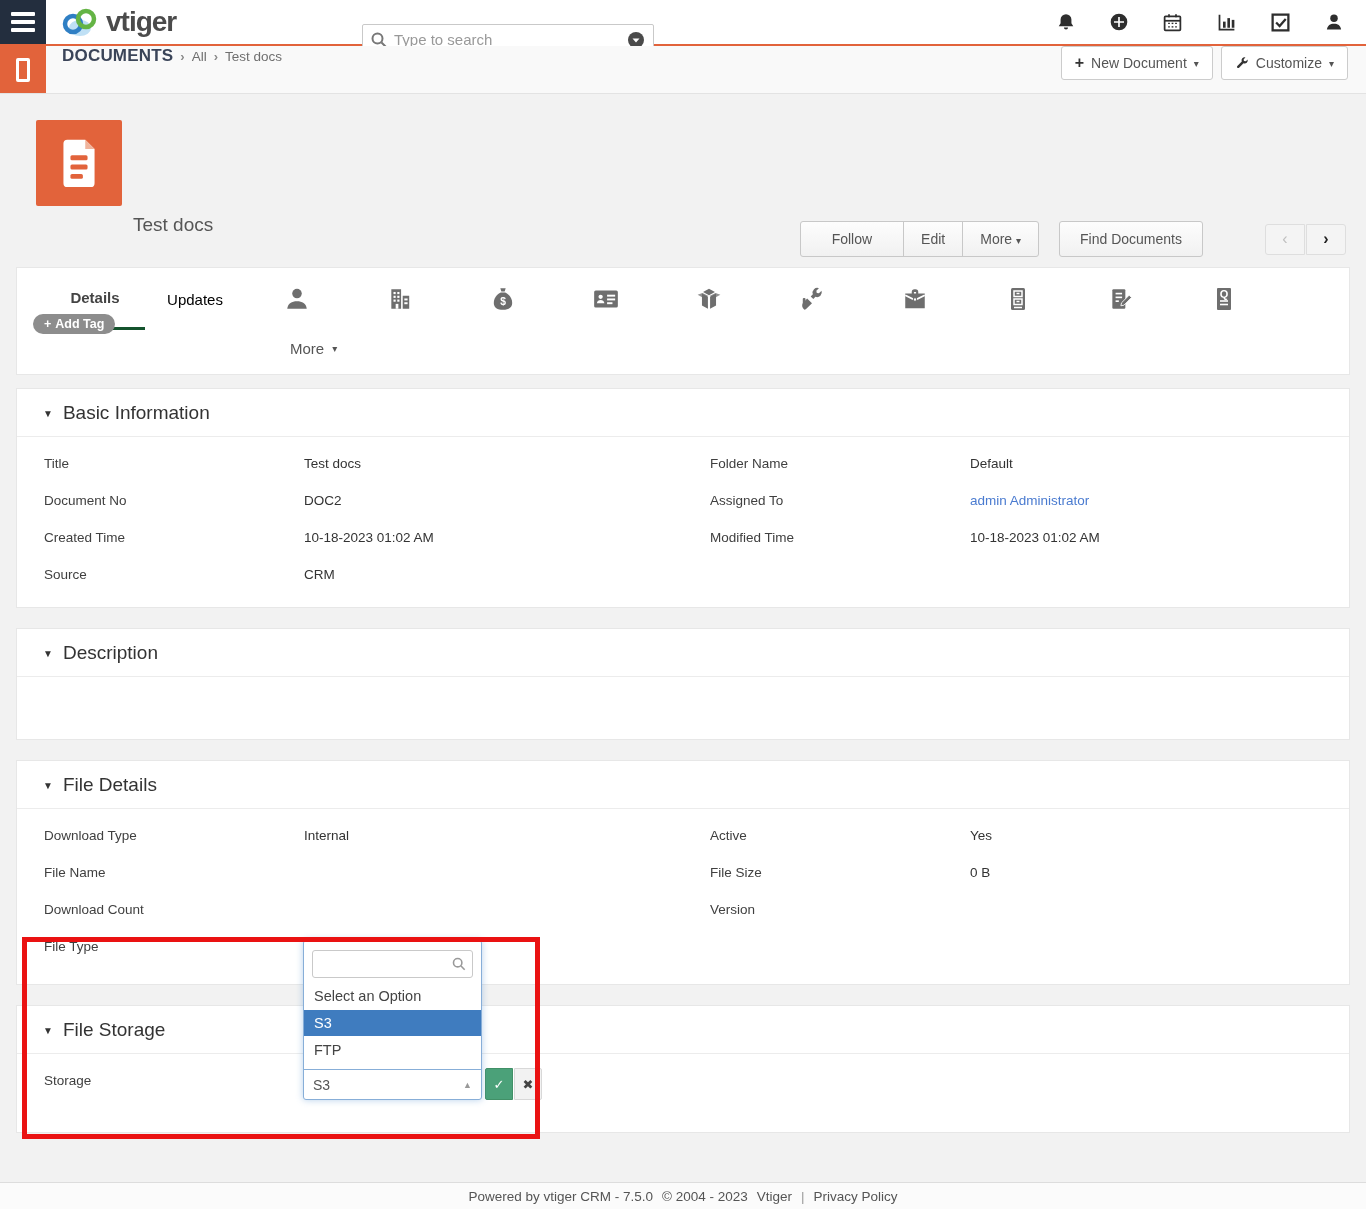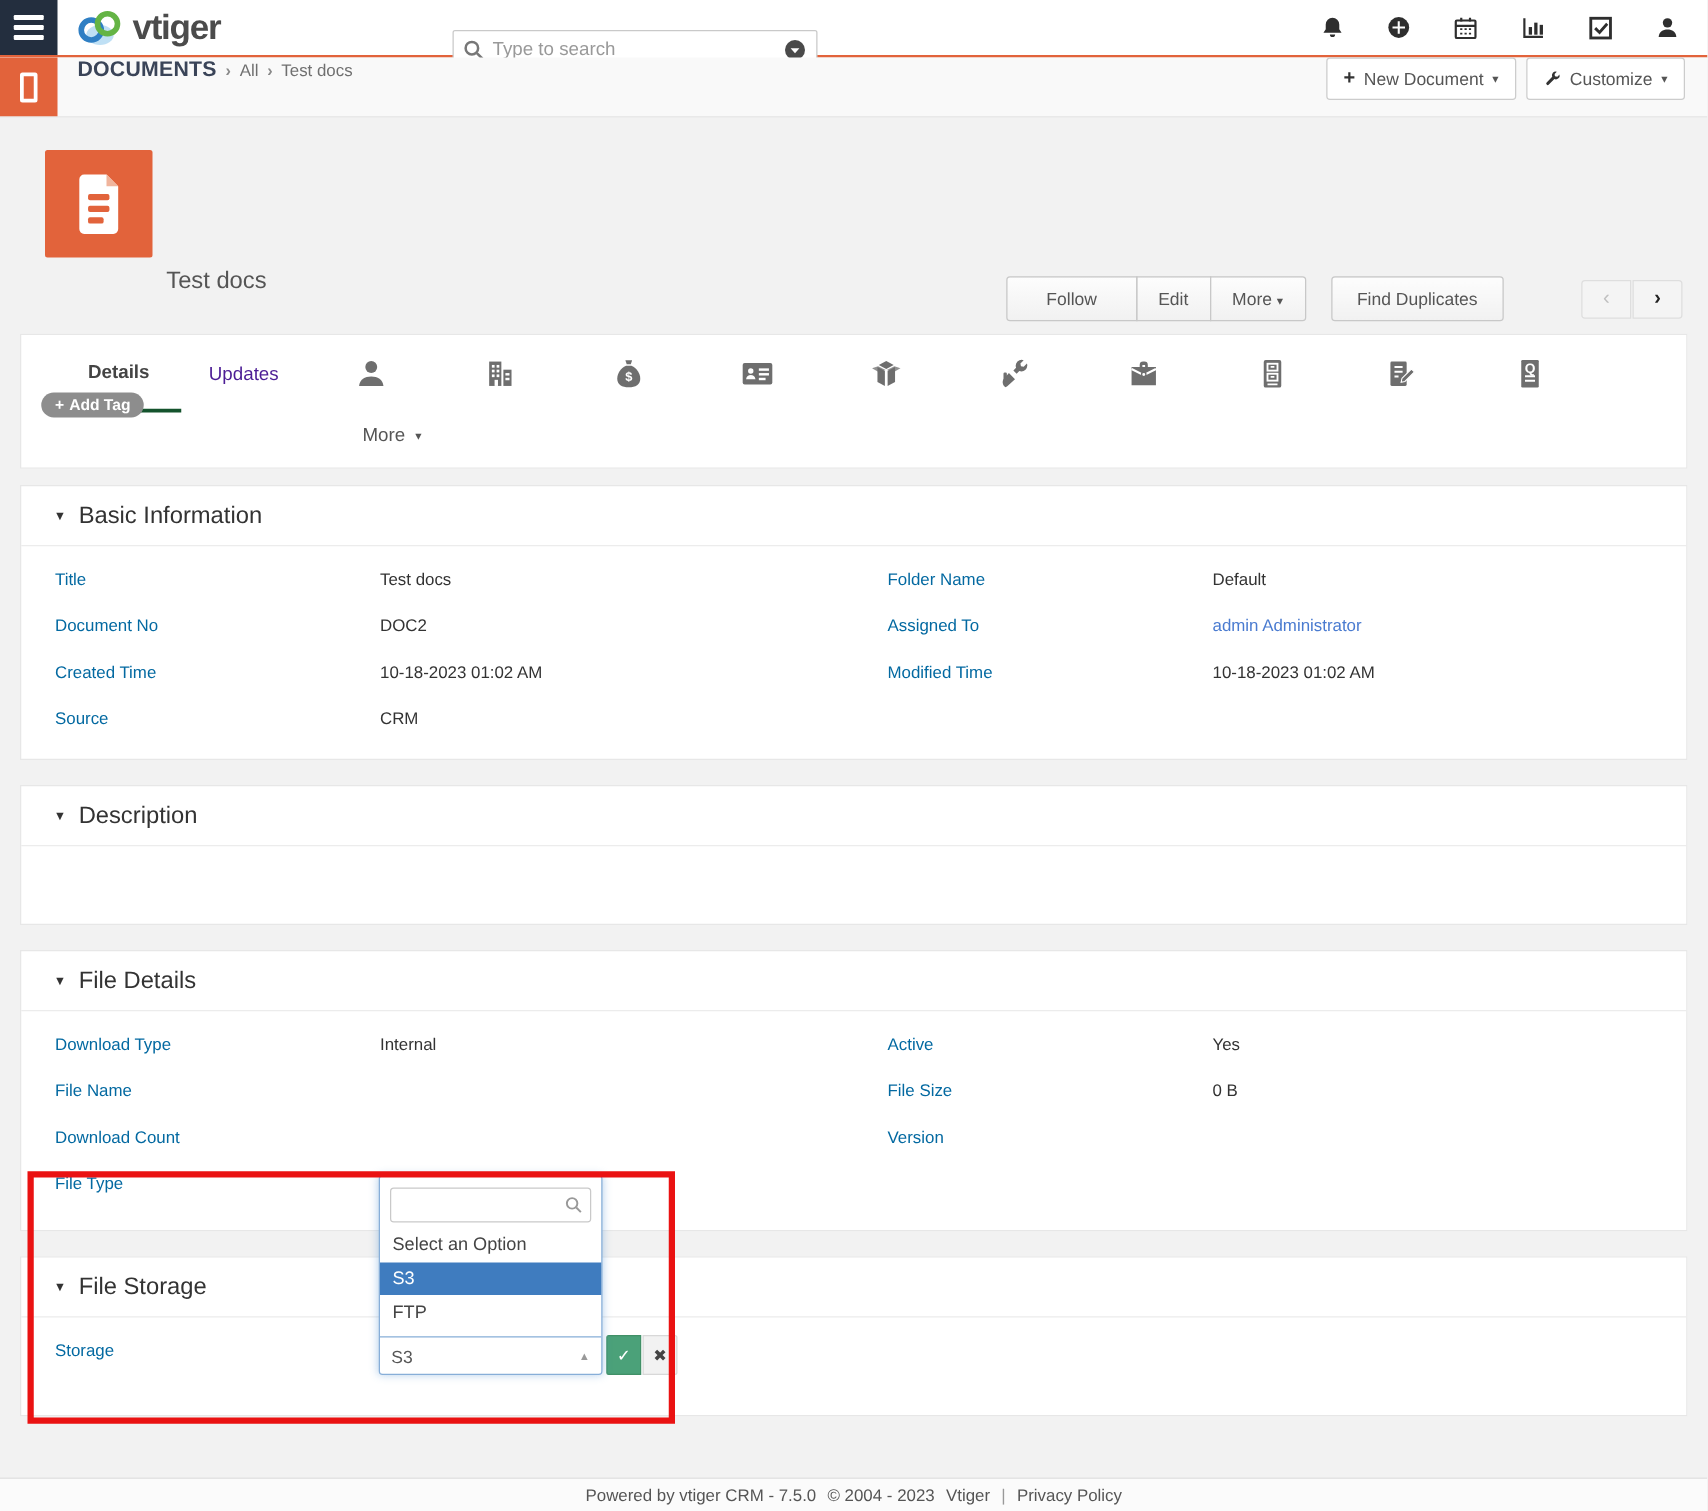--- a/index.html
+++ b/index.html
@@ -88,36 +88,36 @@
   .pager-btn {
     width: 40px; height: 31px; border: 1px solid #dedede; background: #f4f4f4;
     font-size: 16px; display: flex; align-items: center; justify-content: center; cursor: pointer;
   }
   .pager-prev { color: #c0c0c0; border-radius: 3px 0 0 3px; }
   .pager-next { color: #222; font-weight: bold; margin-left: 1px; border-radius: 0 3px 3px 0; }
   
   .panel { background: #fff; border: 1px solid #e7e7e7; margin: 0 16px; }
   .tabs-panel { margin-top: 17px; height: 108px; }
   .tabs-row { display: flex; align-items: center; height: 62px; padding-left: 28px; }
-  .tab { width: 100px; text-align: center; font-size: 15px; color: #4c1d95; cursor: pointer;
+  .tab { width: 100px; text-align: center; font-size: 15px; color: #000000; cursor: pointer;
          height: 62px; display: flex; align-items: center; justify-content: center; }
   .tab.active { border-bottom: 3px solid #14532d; font-weight: bold; color: #444; }
   .tab-icon { width: 103px; height: 62px; display: flex; align-items: center; justify-content: center; cursor: pointer; }
   .more-row { padding: 10px 0 0 273px; font-size: 15px; color: #555; cursor: pointer; display: flex; gap: 8px; align-items: center; }
   .section-panel { margin-top: 13px; }
   .desc-panel, .filedet-panel, .storage-panel { margin-top: 20px; }
   .section-header {
     padding: 13px 26px 12px 26px; border-bottom: 1px solid #ececec;
     font-size: 19px; color: #333; display: flex; align-items: center; gap: 10px;
   }
   .section-caret { font-size: 10px; color: #333; cursor: pointer; }
   .fields { display: flex; padding: 8px 0 12px 0; }
   .field-col { width: 50%; }
   .field-row { display: flex; padding: 11px 0 11px 27px; font-size: 13.5px; }
-  .field-label { width: 260px; color: #0369a1; flex: 0 0 260px; }
+  .field-label { width: 260px; color: #404040; flex: 0 0 260px; }
   .field-label.wide { width: 518px; flex: 0 0 518px; }
   .field-value { color: #333; }
   .field-value.link { color: #4a7bd0; cursor: pointer; }
   .basic-panel { height: 220px; }
   .desc-panel { height: 112px; }
   .filedet-panel { height: 225px; }
   .storage-panel { height: 128px; }
   
   .dropdown-pop {
     position: absolute; left: 303px; top: 940px; width: 179px; height: 160px;
@@ -291,21 +291,21 @@
   </div>
   <div class="record-actions">
     <div class="btn-group">
       <button class="btn btn-follow">Follow</button>
       <button class="btn">Edit</button>
       <button class="btn btn-more">
         <span>More</span>
         <span class="caret">▾</span>
       </button>
     </div>
-    <button class="btn btn-find">Find Duplicates</button>
+    <button class="btn btn-find">Find Documents</button>
     <div class="pager">
       <div class="pager-btn pager-prev">‹</div>
       <div class="pager-btn pager-next">›</div>
     </div>
   </div>
 </div>
 
 <div class="panel tabs-panel">
   <div class="tabs-row">
     <div class="tab active">Details</div>

